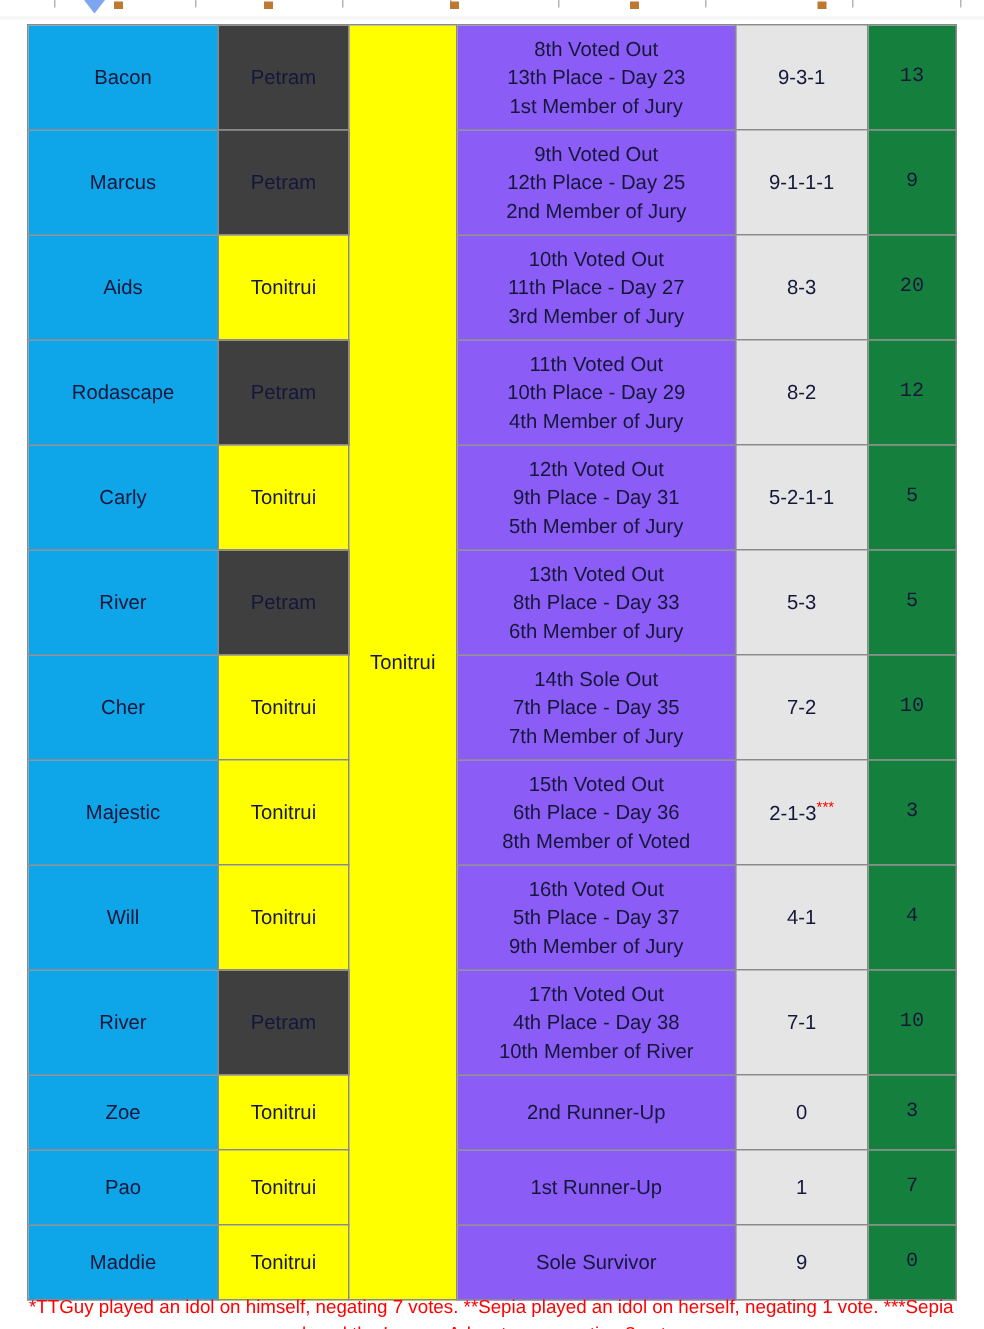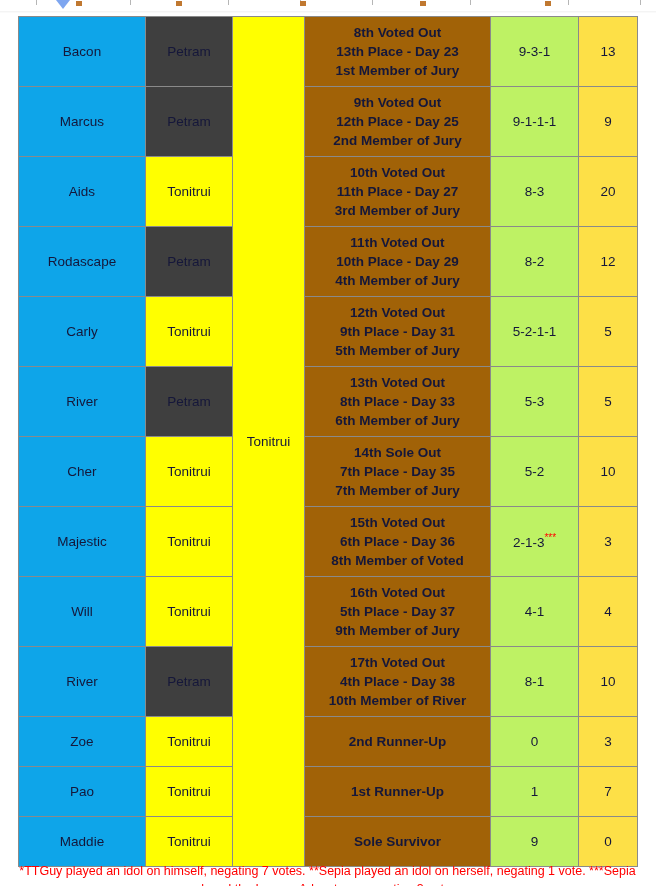--- a/index.html
+++ b/index.html
@@ -76,23 +76,23 @@
   col.c-tribe  { width: 87px; }
   col.c-merge  { width: 72px; }
   col.c-result { width: 186px; }
   col.c-vote   { width: 88px; }
   col.c-idols  { width: 59px; }
 
   td.name-cell   { background: #0ea5e9; }
   td.tribe-petram   { background: #3f3f3f; color: #1b1b28; margin-top: 41px; }
   td.tribe-tonitrui { background: #ffff00; color: #15173a; }
   td.merge-cell  { background: #ffff00; color: #15173a; }
-  td.result-cell { background: #a16207; font-weight: bold; }
-  td.vote-cell   { background: #bef264; }
-  td.idols-cell  { background: #fde047; }
+  td.result-cell { background: #8b5cf6; }
+  td.vote-cell   { background: #e5e5e5; }
+  td.idols-cell  { background: #15803d; font-family: Liberation Mono, monospace; }
 
   .result-line { display: block; white-space: nowrap; }
 
   sup.note {
     color: #ff0000;
     font-size: 10px;
     vertical-align: super;
     letter-spacing: 0px;
   }
 
@@ -215,21 +215,21 @@
           <td class="idols-cell">5</td>
         </tr>
         <tr style="height: 70px;">
           <td class="name-cell">Cher</td>
           <td class="tribe-tonitrui">Tonitrui</td>
           <td class="result-cell">
             <span class="result-line">14th Sole Out</span>
             <span class="result-line">7th Place - Day 35</span>
             <span class="result-line">7th Member of Jury</span>
           </td>
-          <td class="vote-cell"><span>5-2</span></td>
+          <td class="vote-cell"><span>7-2</span></td>
           <td class="idols-cell">10</td>
         </tr>
         <tr style="height: 70px;">
           <td class="name-cell">Majestic</td>
           <td class="tribe-tonitrui">Tonitrui</td>
           <td class="result-cell">
             <span class="result-line">15th Voted Out</span>
             <span class="result-line">6th Place - Day 36</span>
             <span class="result-line">8th Member of Voted</span>
           </td>
@@ -248,21 +248,21 @@
           <td class="idols-cell">4</td>
         </tr>
         <tr style="height: 70px;">
           <td class="name-cell">River</td>
           <td class="tribe-petram">Petram</td>
           <td class="result-cell">
             <span class="result-line">17th Voted Out</span>
             <span class="result-line">4th Place - Day 38</span>
             <span class="result-line">10th Member of River</span>
           </td>
-          <td class="vote-cell"><span>8-1</span></td>
+          <td class="vote-cell"><span>7-1</span></td>
           <td class="idols-cell">10</td>
         </tr>
         <tr style="height: 50px;">
           <td class="name-cell">Zoe</td>
           <td class="tribe-tonitrui">Tonitrui</td>
           <td class="result-cell">
             <span class="result-line">2nd Runner-Up</span>
           </td>
           <td class="vote-cell"><span>0</span></td>
           <td class="idols-cell">3</td>

